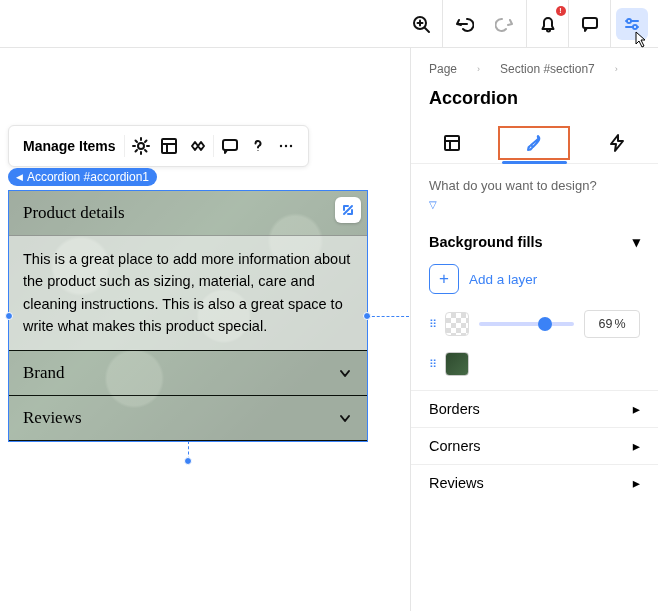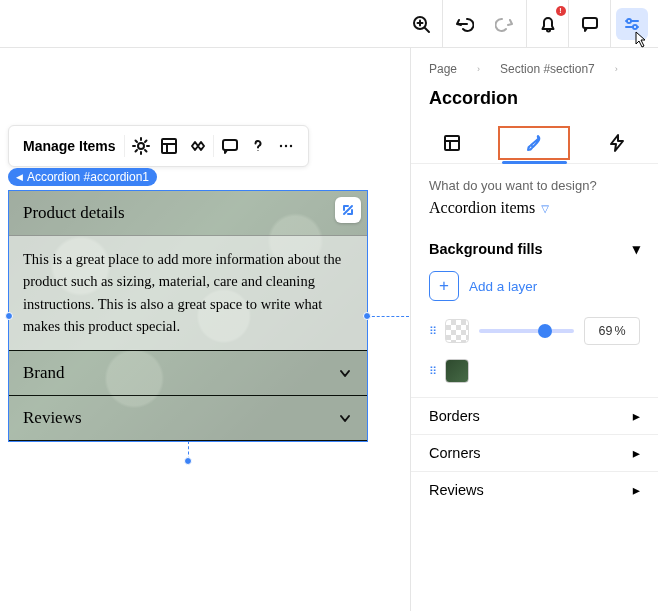--- a/index.html
+++ b/index.html
@@ -27,21 +27,21 @@
 .fern-pattern { position:absolute; inset:0; background:
   radial-gradient(circle at 20% 30%, rgba(180,200,170,0.35) 0 8%, transparent 9%),
   radial-gradient(circle at 60% 50%, rgba(180,200,170,0.3) 0 10%, transparent 11%),
   radial-gradient(circle at 80% 20%, rgba(180,200,170,0.28) 0 7%, transparent 8%),
   radial-gradient(circle at 35% 75%, rgba(180,200,170,0.25) 0 9%, transparent 10%),
   linear-gradient(135deg, #2e4a2e, #466a46 40%, #2e4a2e 80%);
 }
 .acc-item { position:relative; border-bottom:1px solid rgba(0,0,0,0.8); }
 .acc-item:last-child { border-bottom:0; }
 .acc-head { background:rgba(255,255,255,0.55); padding:12px 14px; font-size:17px; font-family: Georgia, serif; display:flex; align-items:center; justify-content:space-between; }
-.acc-body { background:rgba(255,255,255,0.78); padding:12px 14px; font-family: Liberation Serif, serif; font-size:14.5px; line-height:1.55; border-top:1px solid rgba(0,0,0,0.3); }
+.acc-body { background:rgba(255,255,255,0.78); padding:12px 14px; font-family: Liberation Sans, sans-serif; font-size:14.5px; line-height:1.55; border-top:1px solid rgba(0,0,0,0.3); }
 .expand-badge { position:absolute; top:6px; right:6px; width:26px; height:26px; background:#fff; border-radius:6px; display:flex; align-items:center; justify-content:center; box-shadow:0 1px 3px rgba(0,0,0,0.2); z-index:3; }
 
 .sel-handle { width:8px; height:8px; background:#3b82f6; border:1px solid #fff; border-radius:50%; position:absolute; }
 .sel-handle.l { left:-4px; top:50%; transform:translateY(-50%); }
 .sel-handle.r { right:-4px; top:50%; transform:translateY(-50%); }
 .sel-handle.b { left:50%; bottom:-24px; transform:translateX(-50%); }
 .dashed-line-r { position:absolute; top:50%; right:-42px; width:42px; border-top:1px dashed #3b82f6; }
 .dashed-line-b { position:absolute; left:50%; bottom:-24px; height:24px; border-left:1px dashed #3b82f6; }
 
 .side-panel { position:absolute; right:0; top:48px; width:248px; height:563px; border-left:1px solid #e5e5e5; background:#fff; padding:14px 18px 0 18px; font-size:14px; overflow:hidden; }
@@ -251,21 +251,20 @@
     </div>
     <div class="tab">
       <svg class="icon">
           <polygon points="11 2 4 11 9 11 8 18 16 8 11 8 11 2"></polygon>
         </svg>
     </div>
   </div>
 
   <div class="prompt">What do you want to design?</div>
   <div class="selector">
-    <span>Accordion items</span>
     <span class="cdown">▽</span>
   </div>
 
   <div class="sect-head first">
     <span>Background fills</span>
     <span>▾</span>
   </div>
   <div class="add-layer">
     <div class="plus-btn">+</div>
     <span class="txt">Add a layer</span>

